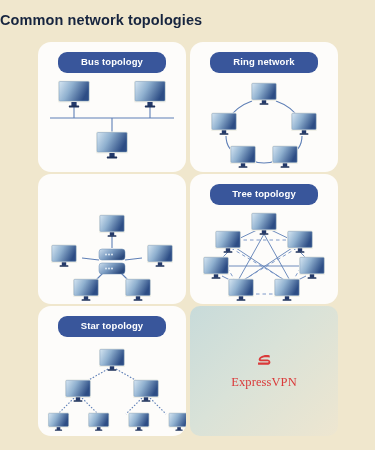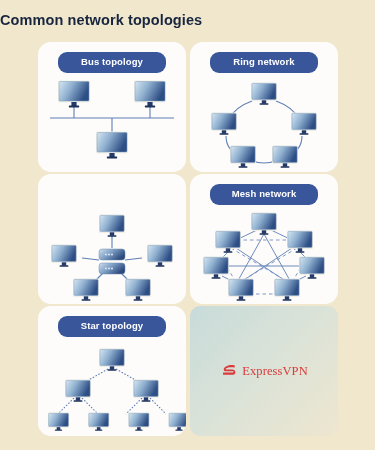--- a/index.html
+++ b/index.html
@@ -71,20 +71,21 @@
   .diagram svg { display: block; width: 100%; height: 100%; }
 
   .logo-wrap {
     position: absolute;
     top: 50%;
     left: 50%;
     transform: translate(-50%, -50%);
     display: flex;
     align-items: center;
     gap: 5px;
+    flex-direction: column;
   }
   .logo-mark { width: 17px; height: 17px; display: block; }
   .logo-text {
     font-family: "Liberation Serif", serif;
     font-size: 12.5px;
     color: #da3a3a;
     font-weight: normal;
     letter-spacing: 0.1px;
   }
 </style>
@@ -180,21 +181,21 @@
         <use href="#monS" x="74" y="16"></use>
         <use href="#monS" x="26" y="46"></use>
         <use href="#monS" x="122" y="46"></use>
         <use href="#monS" x="48" y="80"></use>
         <use href="#monS" x="100" y="80"></use>
       </svg>
     </div>
   </div>
 
   <div class="card">
-    <div class="pill">Mesh network</div>
+    <div class="pill">Tree topology</div>
     <div class="diagram">
       <svg viewBox="0 0 148 96" preserveAspectRatio="xMidYMid meet">
         <g stroke="#5e7fb6" stroke-width="0.9" fill="none">
           <line x1="67" y1="22" x2="42" y2="34"></line>
           <line x1="81" y1="22" x2="106" y2="34"></line>
           <line x1="38" y1="44" x2="30" y2="52"></line>
           <line x1="110" y1="44" x2="118" y2="52"></line>
           <line x1="32" y1="68" x2="48" y2="76"></line>
           <line x1="116" y1="68" x2="100" y2="76"></line>
           <line x1="74" y1="26" x2="45" y2="78"></line>

